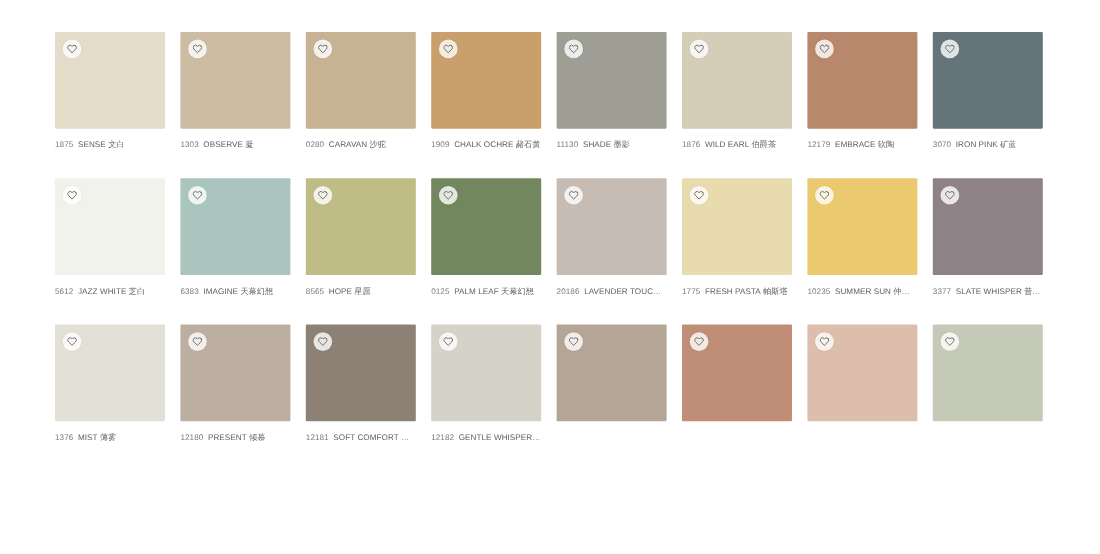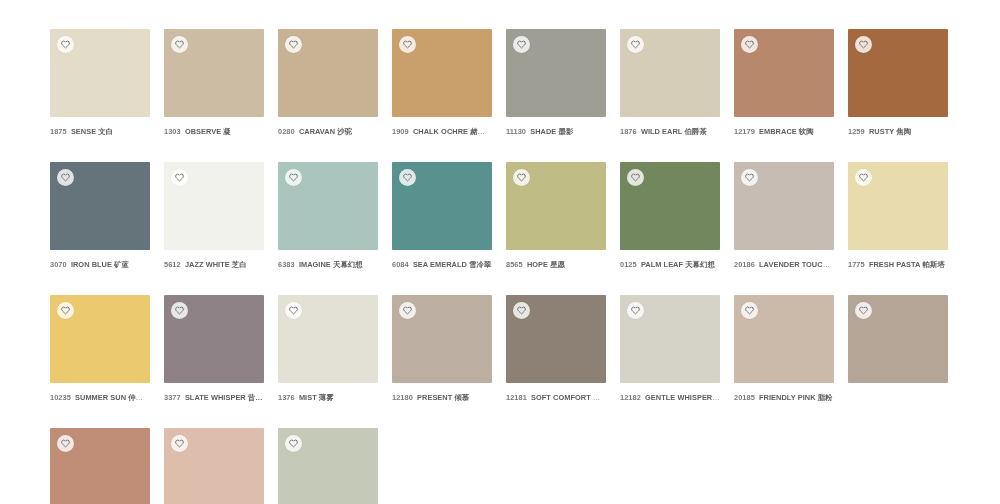--- a/index.html
+++ b/index.html
@@ -44,22 +44,22 @@
   .label{
     margin-top:10px;
     font-size:7.4px;
     line-height:10px;
     color:#6b6b6b;
     white-space:nowrap;
     overflow:hidden;
     text-overflow:ellipsis;
     letter-spacing:0.05px;
   }
-  .code{color:#7a7a7a;font-weight:bold;}
-  .name{color:#5e5e5e;font-weight:bold;}
+  .code{color:#7a7a7a;}
+  .name{color:#5e5e5e;}
 </style>
 </head>
 <body>
 
 <div id="grid">
     <div class="card">
       <div class="swatch" style="background: rgb(226, 220, 201);">
         <div class="fav">
           <svg width="9" height="9" viewBox="0 0 24 24" fill="none" stroke="#6e6e6e" stroke-width="2.4" stroke-linecap="round" stroke-linejoin="round">
             <path d="M20.8 4.6a5.5 5.5 0 0 0-7.8 0L12 5.7l-1-1.1a5.5 5.5 0 1 0-7.8 7.8l1 1.1L12 21.2l7.8-7.7 1-1.1a5.5 5.5 0 0 0 0-7.8z"></path>
@@ -122,38 +122,28 @@
       <div class="swatch" style="background: rgb(184, 136, 108);">
         <div class="fav">
           <svg width="9" height="9" viewBox="0 0 24 24" fill="none" stroke="#6e6e6e" stroke-width="2.4" stroke-linecap="round" stroke-linejoin="round">
             <path d="M20.8 4.6a5.5 5.5 0 0 0-7.8 0L12 5.7l-1-1.1a5.5 5.5 0 1 0-7.8 7.8l1 1.1L12 21.2l7.8-7.7 1-1.1a5.5 5.5 0 0 0 0-7.8z"></path>
           </svg>
         </div>
       </div>
       <div class="label"><span class="code">12179</span>&nbsp;&nbsp;<span class="name">EMBRACE</span>&nbsp;<span class="name">软陶</span></div>
     </div>
     <div class="card">
-      <div class="swatch" style="background: rgb(165, 105, 63);">
-        <div class="fav">
-          <svg width="9" height="9" viewBox="0 0 24 24" fill="none" stroke="#6e6e6e" stroke-width="2.4" stroke-linecap="round" stroke-linejoin="round">
-            <path d="M20.8 4.6a5.5 5.5 0 0 0-7.8 0L12 5.7l-1-1.1a5.5 5.5 0 1 0-7.8 7.8l1 1.1L12 21.2l7.8-7.7 1-1.1a5.5 5.5 0 0 0 0-7.8z"></path>
-          </svg>
-        </div>
-      </div>
-      <div class="label"><span class="code">1259</span>&nbsp;&nbsp;<span class="name">RUSTY</span>&nbsp;<span class="name">焦陶</span></div>
-    </div>
-    <div class="card">
       <div class="swatch" style="background: rgb(101, 115, 122);">
         <div class="fav">
           <svg width="9" height="9" viewBox="0 0 24 24" fill="none" stroke="#6e6e6e" stroke-width="2.4" stroke-linecap="round" stroke-linejoin="round">
             <path d="M20.8 4.6a5.5 5.5 0 0 0-7.8 0L12 5.7l-1-1.1a5.5 5.5 0 1 0-7.8 7.8l1 1.1L12 21.2l7.8-7.7 1-1.1a5.5 5.5 0 0 0 0-7.8z"></path>
           </svg>
         </div>
       </div>
-      <div class="label"><span class="code">3070</span>&nbsp;&nbsp;<span class="name">IRON BLUE</span>&nbsp;<span class="name">矿蓝</span></div>
+      <div class="label"><span class="code">3070</span>&nbsp;&nbsp;<span class="name">IRON PINK</span>&nbsp;<span class="name">矿蓝</span></div>
     </div>
     <div class="card">
       <div class="swatch" style="background: rgb(242, 242, 237);">
         <div class="fav">
           <svg width="9" height="9" viewBox="0 0 24 24" fill="none" stroke="#6e6e6e" stroke-width="2.4" stroke-linecap="round" stroke-linejoin="round">
             <path d="M20.8 4.6a5.5 5.5 0 0 0-7.8 0L12 5.7l-1-1.1a5.5 5.5 0 1 0-7.8 7.8l1 1.1L12 21.2l7.8-7.7 1-1.1a5.5 5.5 0 0 0 0-7.8z"></path>
           </svg>
         </div>
       </div>
       <div class="label"><span class="code">5612</span>&nbsp;&nbsp;<span class="name">JAZZ WHITE</span>&nbsp;<span class="name">芝白</span></div>
@@ -162,30 +152,20 @@
       <div class="swatch" style="background: rgb(169, 197, 189);">
         <div class="fav">
           <svg width="9" height="9" viewBox="0 0 24 24" fill="none" stroke="#6e6e6e" stroke-width="2.4" stroke-linecap="round" stroke-linejoin="round">
             <path d="M20.8 4.6a5.5 5.5 0 0 0-7.8 0L12 5.7l-1-1.1a5.5 5.5 0 1 0-7.8 7.8l1 1.1L12 21.2l7.8-7.7 1-1.1a5.5 5.5 0 0 0 0-7.8z"></path>
           </svg>
         </div>
       </div>
       <div class="label"><span class="code">6383</span>&nbsp;&nbsp;<span class="name">IMAGINE</span>&nbsp;<span class="name">天幕幻想</span></div>
     </div>
     <div class="card">
-      <div class="swatch" style="background: rgb(89, 145, 143);">
-        <div class="fav">
-          <svg width="9" height="9" viewBox="0 0 24 24" fill="none" stroke="#6e6e6e" stroke-width="2.4" stroke-linecap="round" stroke-linejoin="round">
-            <path d="M20.8 4.6a5.5 5.5 0 0 0-7.8 0L12 5.7l-1-1.1a5.5 5.5 0 1 0-7.8 7.8l1 1.1L12 21.2l7.8-7.7 1-1.1a5.5 5.5 0 0 0 0-7.8z"></path>
-          </svg>
-        </div>
-      </div>
-      <div class="label"><span class="code">6084</span>&nbsp;&nbsp;<span class="name">SEA EMERALD</span>&nbsp;<span class="name">雪冷翠</span></div>
-    </div>
-    <div class="card">
       <div class="swatch" style="background: rgb(191, 189, 133);">
         <div class="fav">
           <svg width="9" height="9" viewBox="0 0 24 24" fill="none" stroke="#6e6e6e" stroke-width="2.4" stroke-linecap="round" stroke-linejoin="round">
             <path d="M20.8 4.6a5.5 5.5 0 0 0-7.8 0L12 5.7l-1-1.1a5.5 5.5 0 1 0-7.8 7.8l1 1.1L12 21.2l7.8-7.7 1-1.1a5.5 5.5 0 0 0 0-7.8z"></path>
           </svg>
         </div>
       </div>
       <div class="label"><span class="code">8565</span>&nbsp;&nbsp;<span class="name">HOPE</span>&nbsp;<span class="name">星愿</span></div>
     </div>
     <div class="card">
@@ -270,30 +250,20 @@
     </div>
     <div class="card">
       <div class="swatch" style="background: rgb(213, 210, 199);">
         <div class="fav">
           <svg width="9" height="9" viewBox="0 0 24 24" fill="none" stroke="#6e6e6e" stroke-width="2.4" stroke-linecap="round" stroke-linejoin="round">
             <path d="M20.8 4.6a5.5 5.5 0 0 0-7.8 0L12 5.7l-1-1.1a5.5 5.5 0 1 0-7.8 7.8l1 1.1L12 21.2l7.8-7.7 1-1.1a5.5 5.5 0 0 0 0-7.8z"></path>
           </svg>
         </div>
       </div>
       <div class="label"><span class="code">12182</span>&nbsp;&nbsp;<span class="name">GENTLE WHISPER …</span>&nbsp;<span class="name"></span></div>
-    </div>
-    <div class="card">
-      <div class="swatch" style="background: rgb(203, 185, 169);">
-        <div class="fav">
-          <svg width="9" height="9" viewBox="0 0 24 24" fill="none" stroke="#6e6e6e" stroke-width="2.4" stroke-linecap="round" stroke-linejoin="round">
-            <path d="M20.8 4.6a5.5 5.5 0 0 0-7.8 0L12 5.7l-1-1.1a5.5 5.5 0 1 0-7.8 7.8l1 1.1L12 21.2l7.8-7.7 1-1.1a5.5 5.5 0 0 0 0-7.8z"></path>
-          </svg>
-        </div>
-      </div>
-      <div class="label"><span class="code">20185</span>&nbsp;&nbsp;<span class="name">FRIENDLY PINK</span>&nbsp;<span class="name">脂粉</span></div>
     </div>
     <div class="card">
       <div class="swatch" style="background: rgb(180, 165, 150);">
         <div class="fav">
           <svg width="9" height="9" viewBox="0 0 24 24" fill="none" stroke="#6e6e6e" stroke-width="2.4" stroke-linecap="round" stroke-linejoin="round">
             <path d="M20.8 4.6a5.5 5.5 0 0 0-7.8 0L12 5.7l-1-1.1a5.5 5.5 0 1 0-7.8 7.8l1 1.1L12 21.2l7.8-7.7 1-1.1a5.5 5.5 0 0 0 0-7.8z"></path>
           </svg>
         </div>
       </div>
     </div>

